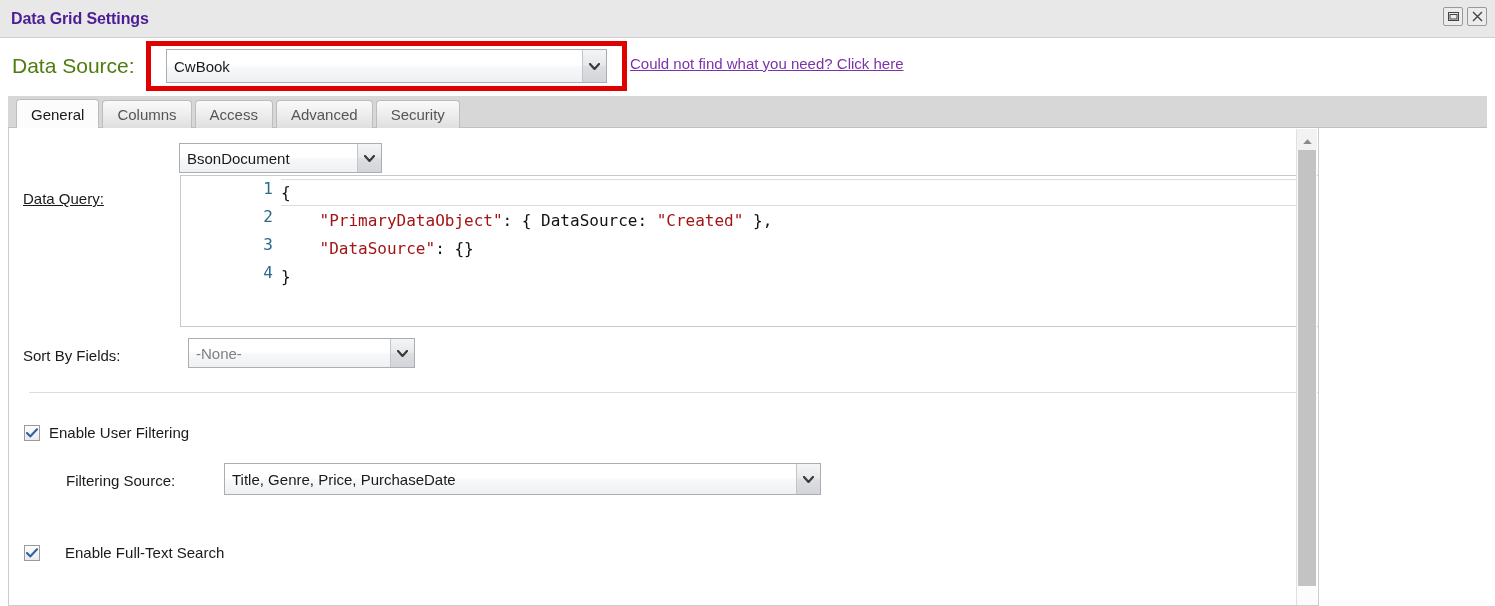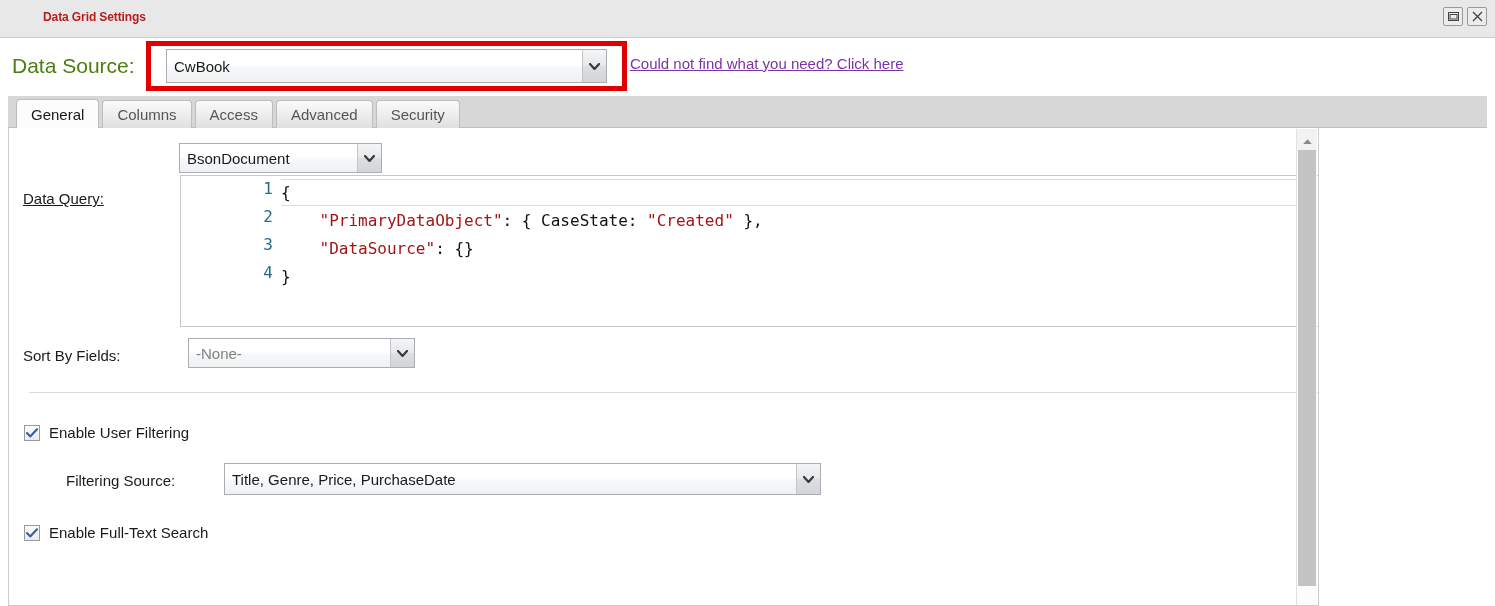--- a/index.html
+++ b/index.html
@@ -28,25 +28,24 @@
     left: 0; top: 0;
     width: 1495px;
     height: 38px;
     background: #e8e8e8;
     border-bottom: 1px solid #cfcfcf;
     box-sizing: border-box;
   }
   .titlebar-text {
     position: absolute;
     left: 11px; top: 10px;
-    font-size: 12px;
+    font-size: 16px;
     font-weight: bold;
-    color: #b91c1c;
+    color: #4c1d95;
     letter-spacing: -0.1px;
-    margin-left: 32px;
   }
   .win-btns {
     position: absolute;
     right: 8px; top: 7px;
     display: flex;
     gap: 4px;
   }
   .win-btn {
     width: 20px;
     height: 19px;
@@ -313,21 +312,21 @@
   .cb-label {
     margin-left: 9px;
     font-size: 15px;
     color: #1a1a1a;
     white-space: nowrap;
   }
 
   #cb-filtering { left: 15px; top: 296px; }
   #filter-label { left: 57px; top: 344px; }
   #filter-combo { left: 215px; top: 335px; width: 597px; height: 32px; }
-  #cb-fulltext { left: 15px; top: 396px; }
+  #cb-fulltext { left: 15px; top: 416px; gap: 16px; }
   #cb-collapsible { left: 60px; top: 447px; }
 
   
   .panel-sb {
     position: absolute;
     right: 1px; top: 1px;
     width: 21px;
     height: 476px;
     background: #fcfcfc;
     border-left: 1px solid #e0e0e0;
@@ -432,21 +431,21 @@
 
         <div class="gutter">
           <div class="gutter-line" style="top:3px">1</div>
           <div class="gutter-line" style="top:31px">2</div>
           <div class="gutter-line" style="top:59px">3</div>
           <div class="gutter-line" style="top:87px">4</div>
         </div>
 
         <div class="code-area">
           <div class="code-line" id="cl0" style="top:3px"><span class="tok-plain">{</span></div>
-          <div class="code-line" id="cl1" style="top:31px"><span class="tok-plain">    </span><span class="tok-key">"PrimaryDataObject"</span><span class="tok-plain">: { CaseState: </span><span class="tok-str">"Created"</span><span class="tok-plain"> },</span></div>
+          <div class="code-line" id="cl1" style="top:31px"><span class="tok-plain">    </span><span class="tok-key">"PrimaryDataObject"</span><span class="tok-plain">: { DataSource: </span><span class="tok-str">"Created"</span><span class="tok-plain"> },</span></div>
           <div class="code-line" id="cl2" style="top:59px"><span class="tok-plain">    </span><span class="tok-key">"DataSource"</span><span class="tok-plain">: {}</span></div>
           <div class="code-line" id="cl3" style="top:87px"><span class="tok-plain">}</span></div>
         </div>
 
         <div class="ed-sb-track">
           <div class="ed-sb-thumb" style="top:2px; height:28px"></div>
           <div class="ed-sb-thumb" style="top:58px; height:26px"></div>
         </div>
       </div>
 

